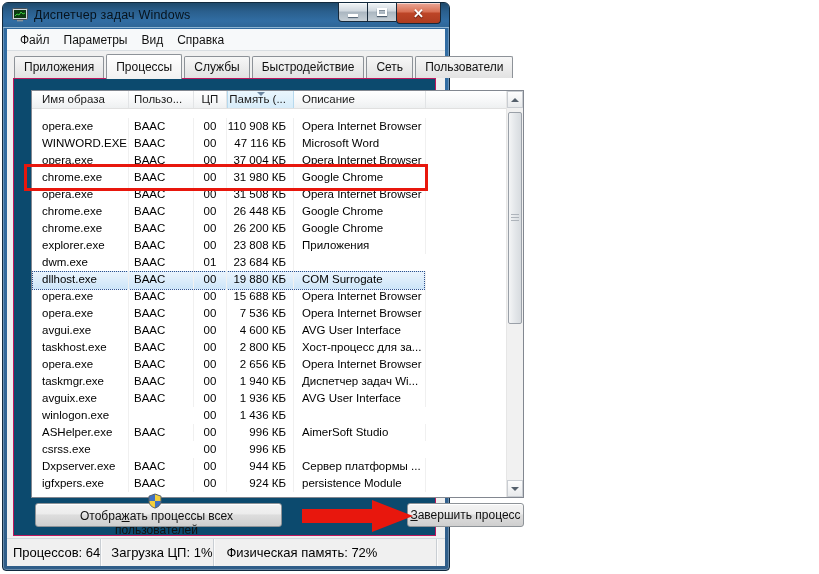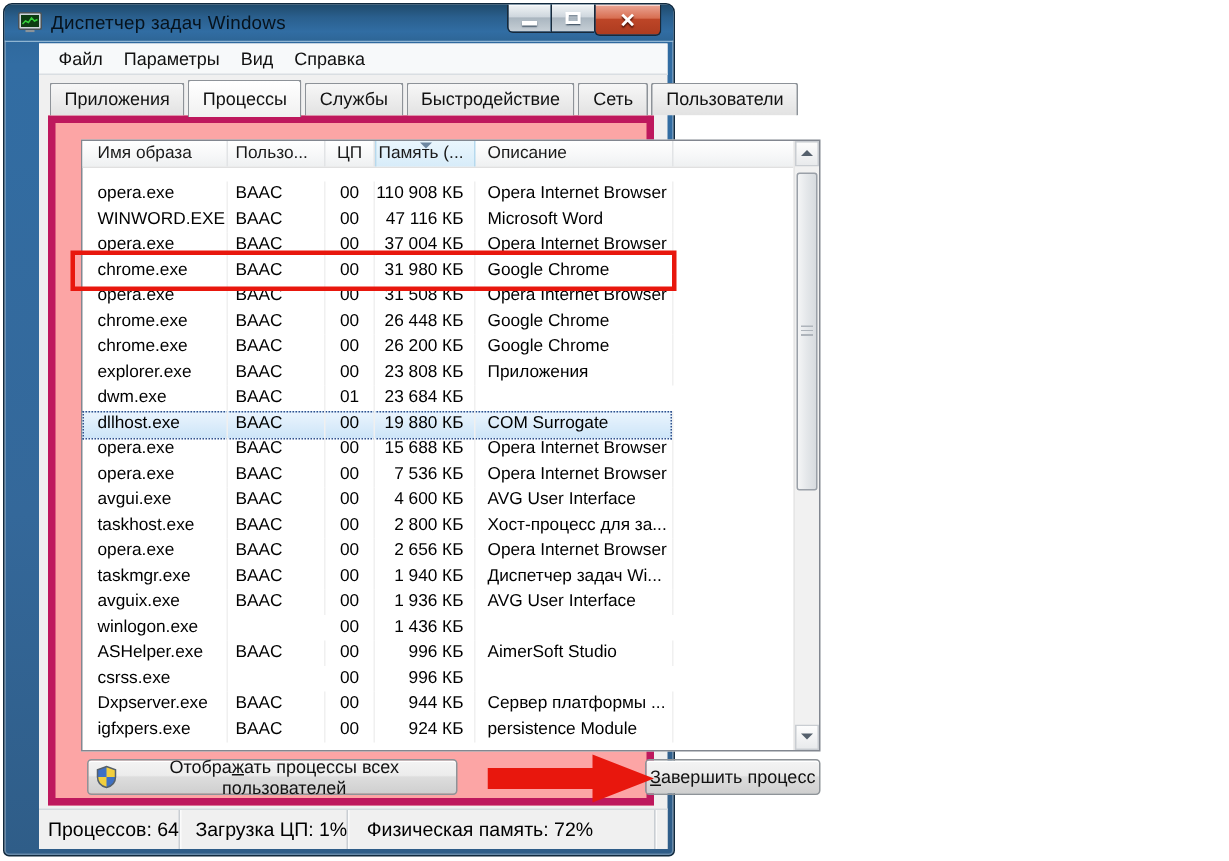--- a/index.html
+++ b/index.html
@@ -34,39 +34,39 @@
              background:linear-gradient(180deg,#eba797 0,#d86f52 45%,#bd4527 50%,#ad3c20 100%); }
   .glyph-min { width:10px; height:3px; background:#fff; margin-top:6px;
                box-shadow:0 1px 1px rgba(30,50,70,.7); }
   .glyph-max { width:10px; height:8px; border:2px solid #fff;
                box-shadow:0 1px 1px rgba(30,50,70,.7), inset 0 1px 1px rgba(30,50,70,.5); }
   .glyph-x  { color:#fff; font-size:13px; font-weight:bold; line-height:1;
               text-shadow:0 1px 1px rgba(60,10,0,.8); }
 
   
   .client { position:absolute; left:4px; right:4px; top:26px; bottom:4px;
-            background:#f0f0f0; display:flex; flex-direction:column;margin-left:19px; }
+            background:#f0f0f0; display:flex; flex-direction:column; }
 
   
   .menubar { height:22px; background:#f7f9fa; border-bottom:1px solid #d9dee2;
              display:flex; align-items:center; padding-left:6px; }
   .menu-item { font-size:12px; color:#111; padding:3px 7px; }
 
   
   .tabstrip { height:27px; display:flex; align-items:flex-end; padding-left:7px;
               position:relative; z-index:2; }
   .tab { font-size:12px; color:#111; padding:3px 9px 4px 9px; margin-right:2px;
          background:linear-gradient(180deg,#f7f7f7 0,#e2e2e2 100%);
          border:1px solid #8d9298; border-bottom:none; border-radius:2px 2px 0 0;
          height:22px; white-space:nowrap; }
   .tab.active { background:linear-gradient(180deg,#ffffff 0,#f1f1f1 100%);
                 height:25px; padding-top:5px; margin-bottom:-1px; position:relative; z-index:3; }
 
   
-  .tabpanel { flex:1; margin:0 9px 2px 6px; border:5px solid #be185d; background:#fca5a5;
+  .tabpanel { flex:1; margin:0 9px 2px 6px; border:1px solid #be185d; background:#0c4a6e;
               position:relative; padding:11px 15px 0 17px; }
 
   
   .table { width:493px; height:408px; border:1px solid #828790; background:#fff;
            display:flex; position:relative; }
   .tcol { flex:1; display:flex; flex-direction:column; min-width:0; }
   .thead { height:18px; display:flex; border-bottom:1px solid #e0e0e0;
            background:linear-gradient(180deg,#ffffff 0,#f6f7f8 60%,#eef0f1 100%); }
   .th { font-size:11.5px; color:#1a1a1a; line-height:17px; position:relative;
         border-right:1px solid #e2e4e6; overflow:hidden; white-space:nowrap; }
@@ -113,21 +113,21 @@
               background:repeating-linear-gradient(180deg,#aeb4bb 0,#aeb4bb 1px,transparent 1px,transparent 3px); }
 
   
   .buttons-row { position:relative; margin-top:5px; height:26px; width:493px; }
   .btn { position:absolute; top:0; height:24px; font-family:"Liberation Sans",sans-serif;
          font-size:12px; color:#111; border:1px solid #8e9398; border-radius:3px;
          background:linear-gradient(180deg,#f4f4f4 0,#ececec 45%,#dddddd 50%,#cfcfcf 100%);
          display:flex; align-items:center; justify-content:center; cursor:default;
          box-shadow:inset 0 1px 0 #fff; }
   .btn u { text-decoration:underline; }
-  .btn.show-all { left:4px; width:247px; padding:0 8px 0 4px; }
+  .btn.show-all { left:4px; width:247px; padding:0 8px 0 4px;flex-direction:column; }
   .btn.end-process { right:0; width:117px; }
   .shield { width:16px; height:16px; margin-right:4px; flex:0 0 auto; }
 
   .arrow { position:absolute; right:110px; top:-4px; width:112px; height:34px; z-index:6; }
 
   
   .statusbar { height:28px; border-top:1px solid #d4d9dd; background:#f0f0f0;
                display:flex; align-items:stretch; }
   .status-panel { font-size:13px; color:#000; display:flex; align-items:center;
                   padding-left:8px; border-right:1px solid #c9ced3;

